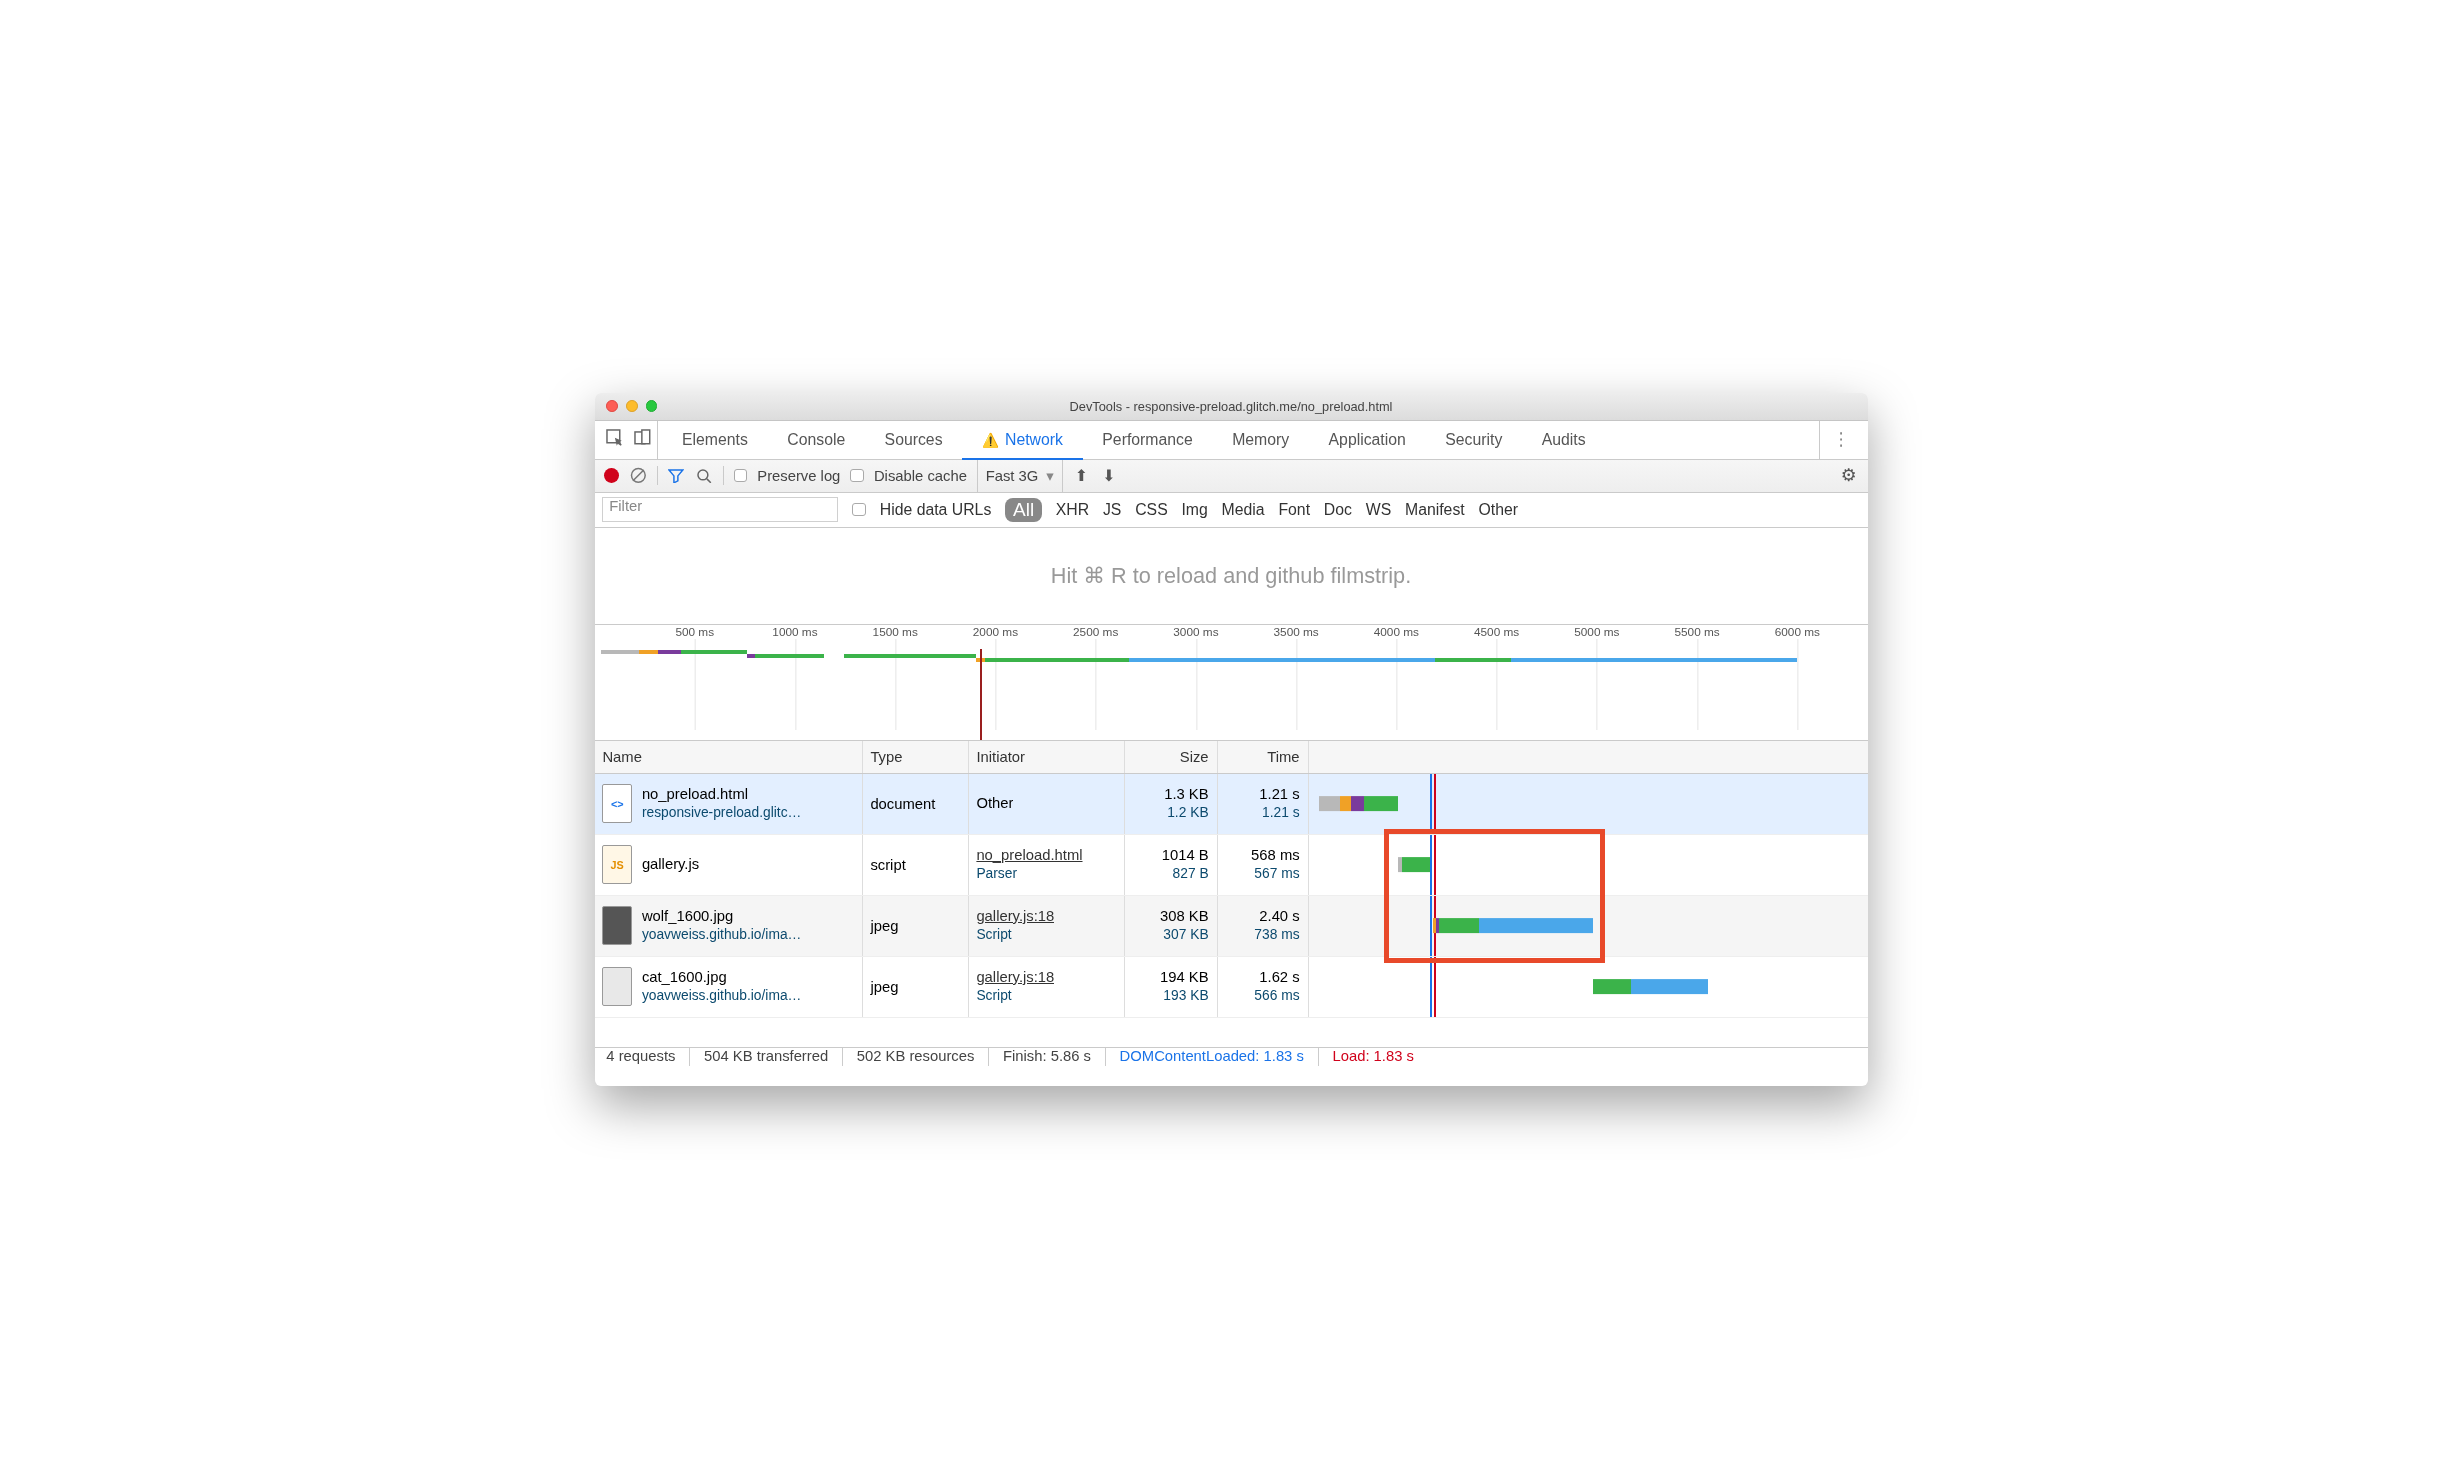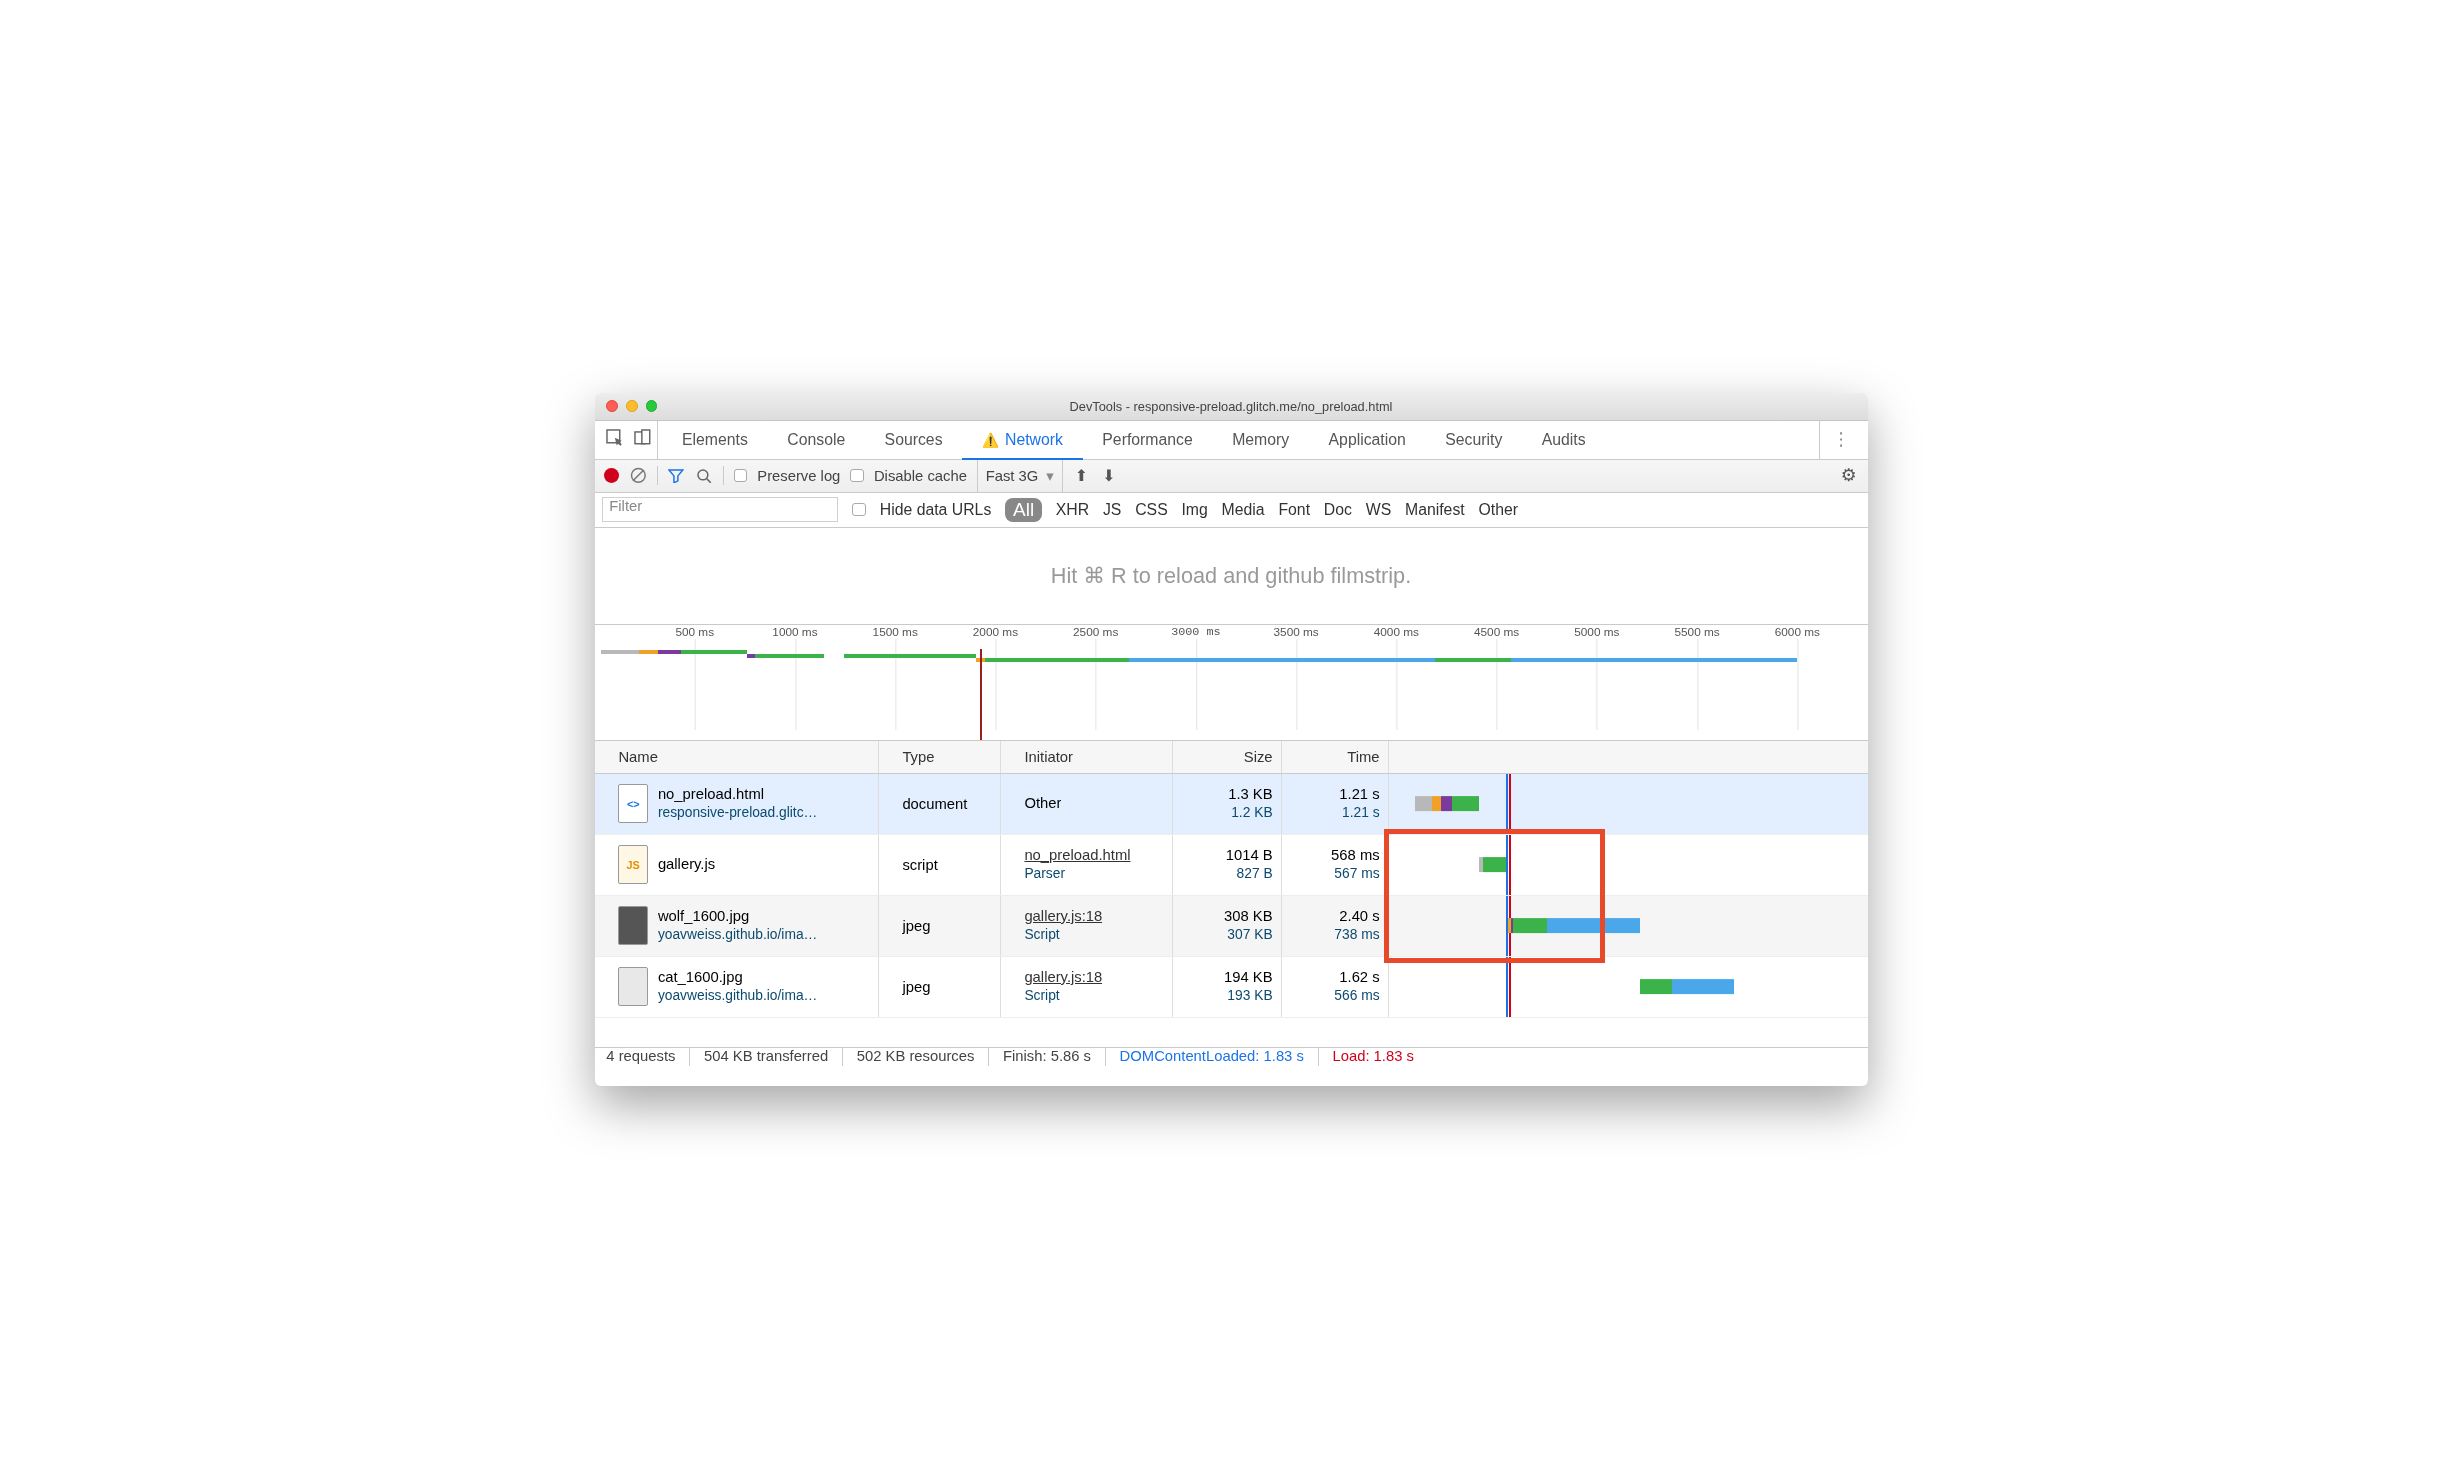--- a/index.html
+++ b/index.html
@@ -31,21 +31,21 @@
   .pill { background: #888; color: #fff; border-radius: 7.9px; padding: 1px 7.9px; font-size: 19px; }
   .filmstrip-msg { height: 97px; display: flex; align-items: center; justify-content: center; font-size: 21.7px; color: #999; border-bottom: 1px solid #cacaca; }
   .overview { height: 116px; border-bottom: 1px solid #cacaca; position: relative; }
   .ruler { height: 25.6px; position: relative; font-size: 11.8px; color: #555; }
   .tick { position: absolute; top: 0; transform: translateX(-50%); }
   .tick::after { content:""; position:absolute; left:50%; bottom:-91px; width:1px; height:91px; background:#e4e4e4; z-index:-1;}
   .ov-bars { position: absolute; top: 25.6px; left: 0; right: 0; height: 17.7px; }
   .ov-bar { position: absolute; height: 3.9px; }
   .ov-marker-line { position: absolute; top: 24.6px; bottom: 0; width: 2px; }
   .table-header { height: 33px; background: #f6f6f6; border-bottom: 1px solid #cacaca; display: flex; font-size: 14.8px; color: #333; }
-  .th, .td { border-right: 1px solid #ddd; padding: 0 7.9px; display: flex; align-items: center; overflow: hidden; margin-left: 16px; }
+  .th, .td { border-right: 1px solid #ddd; padding: 0 7.9px; display: flex; align-items: center; overflow: hidden; }
   .c-name { width: 268px; } .c-type { width: 106px; } .c-init { width: 156px; } .c-size { width: 93px; justify-content: flex-end; } .c-time { width: 91px; justify-content: flex-end; } .c-water { flex: 1; border-right: none; position: relative; }
   .th.c-water::after { content: "▲"; position: absolute; right: 9.9px; font-size: 10.8px; color: #888; }
   .row { height: 61px; display: flex; font-size: 14.8px; border-bottom: 1px solid #eee; }
   .row:nth-child(odd) { background: #f5f5f5; }
   .row.selected { background: #e3efff; }
   .file-ico { width: 29.6px; height: 39px; border: 1px solid #999; background: #fff; border-radius: 2px; display: flex; align-items: center; justify-content: center; font-size: 10.8px; font-weight: bold; flex-shrink: 0; }
   .td.c-name { gap: 9.9px; }
   .two-line { display: flex; flex-direction: column; line-height: 1.3; overflow: hidden; }
   .sub { color: #0c4a6e; font-size: 13.8px; white-space: nowrap; overflow: hidden; text-overflow: ellipsis; }
   .td.c-size, .td.c-time { flex-direction: column; align-items: flex-end; justify-content: center; line-height: 1.3; }
@@ -154,21 +154,21 @@
 
   <div class="filmstrip-msg">Hit ⌘ R to reload and github filmstrip.</div>
 
   <div class="overview">
     <div class="ruler" id="ruler">
         <div class="tick" style="left: 7.87402%;">500 ms</div>
         <div class="tick" style="left: 15.748%;">1000 ms</div>
         <div class="tick" style="left: 23.622%;">1500 ms</div>
         <div class="tick" style="left: 31.4961%;">2000 ms</div>
         <div class="tick" style="left: 39.3701%;">2500 ms</div>
-        <div class="tick" style="left: 47.2441%; font-family: Liberation Mono, monospace;">3000 ms</div>
+        <div class="tick" style="left: 47.2441%;">3000 ms</div>
         <div class="tick" style="left: 55.1181%;">3500 ms</div>
         <div class="tick" style="left: 62.9921%;">4000 ms</div>
         <div class="tick" style="left: 70.8661%;">4500 ms</div>
         <div class="tick" style="left: 78.7402%;">5000 ms</div>
         <div class="tick" style="left: 86.6142%;">5500 ms</div>
         <div class="tick" style="left: 94.4882%;">6000 ms</div>
       </div>
     <div class="ov-bars" id="ovbars">
         <div class="ov-bar" style="left: 0.5%; width: 3%; top: 0px; background: rgb(184, 184, 184);"></div>
         <div class="ov-bar" style="left: 3.5%; width: 1.5%; top: 0px; background: rgb(240, 161, 38);"></div>

